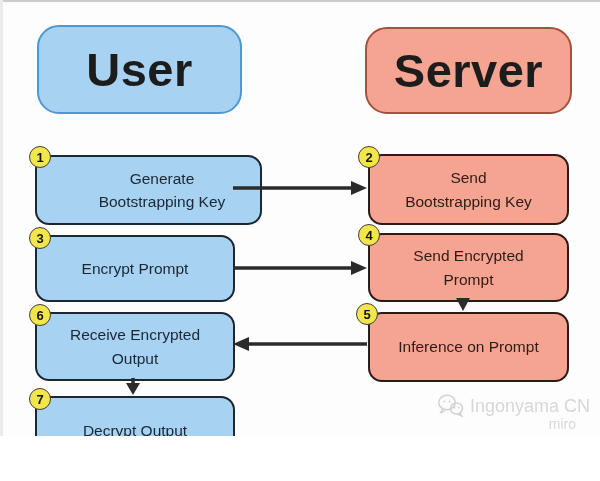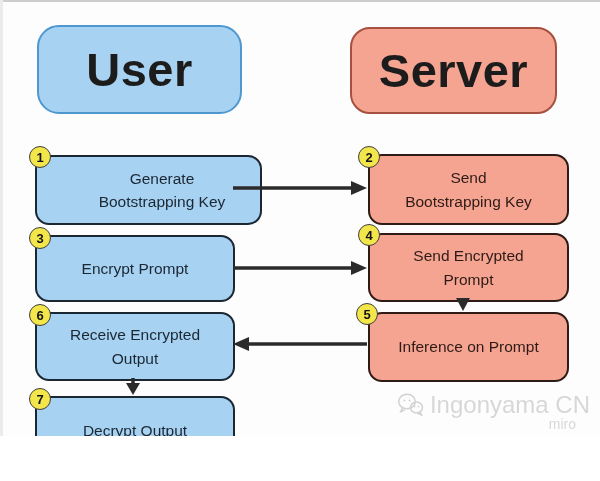--- a/index.html
+++ b/index.html
@@ -33,35 +33,35 @@
     display:flex;align-items:center;justify-content:center;
     font-size:13px;font-weight:bold;color:#141414;box-sizing:border-box;
   }
 
   .arrows{position:absolute;left:0;top:0;z-index:2;pointer-events:none;color:var(--arrow);}
 
   .watermark{
     position:absolute;right:10px;bottom:4px;z-index:4;
     display:flex;flex-direction:column;align-items:flex-end;color:#d7d7d7;
   }
-  .wm-row{display:flex;align-items:center;gap:6px;font-size:24px;
+  .wm-row{display:flex;align-items:center;gap:6px;font-size:18px;
     text-shadow:1px 1px 0 #ffffff;}
   .wm-miro{font-size:14px;margin-top:-3px;margin-right:14px;text-shadow:1px 1px 0 #ffffff;}
 </style>
 </head>
 <body>
 
 <div class="canvas">
   <div class="edge-top"></div>
   <div class="edge-left"></div>
 
   <div class="header-box user-colors" style="left:37px;top:25px;width:201px;height:85px;">
     <span>User</span>
   </div>
-  <div class="header-box server-colors" style="left:350px;top:27px;width:203px;height:83px;border-radius:20px;">
+  <div class="header-box server-colors" style="left:365px;top:27px;width:203px;height:83px;">
     <span>Server</span>
   </div>
 
   <div class="step-box user-box user-colors" style="left:35px;top:155px;width:196px;height:66px;padding-left:27px;">
     <span class="label">Generate
 Bootstrapping Key</span>
   </div>
   <div class="step-box server-box server-colors" style="left:368px;top:154px;width:197px;height:67px;">
     <span class="label">Send
 Bootstrapping Key</span>

